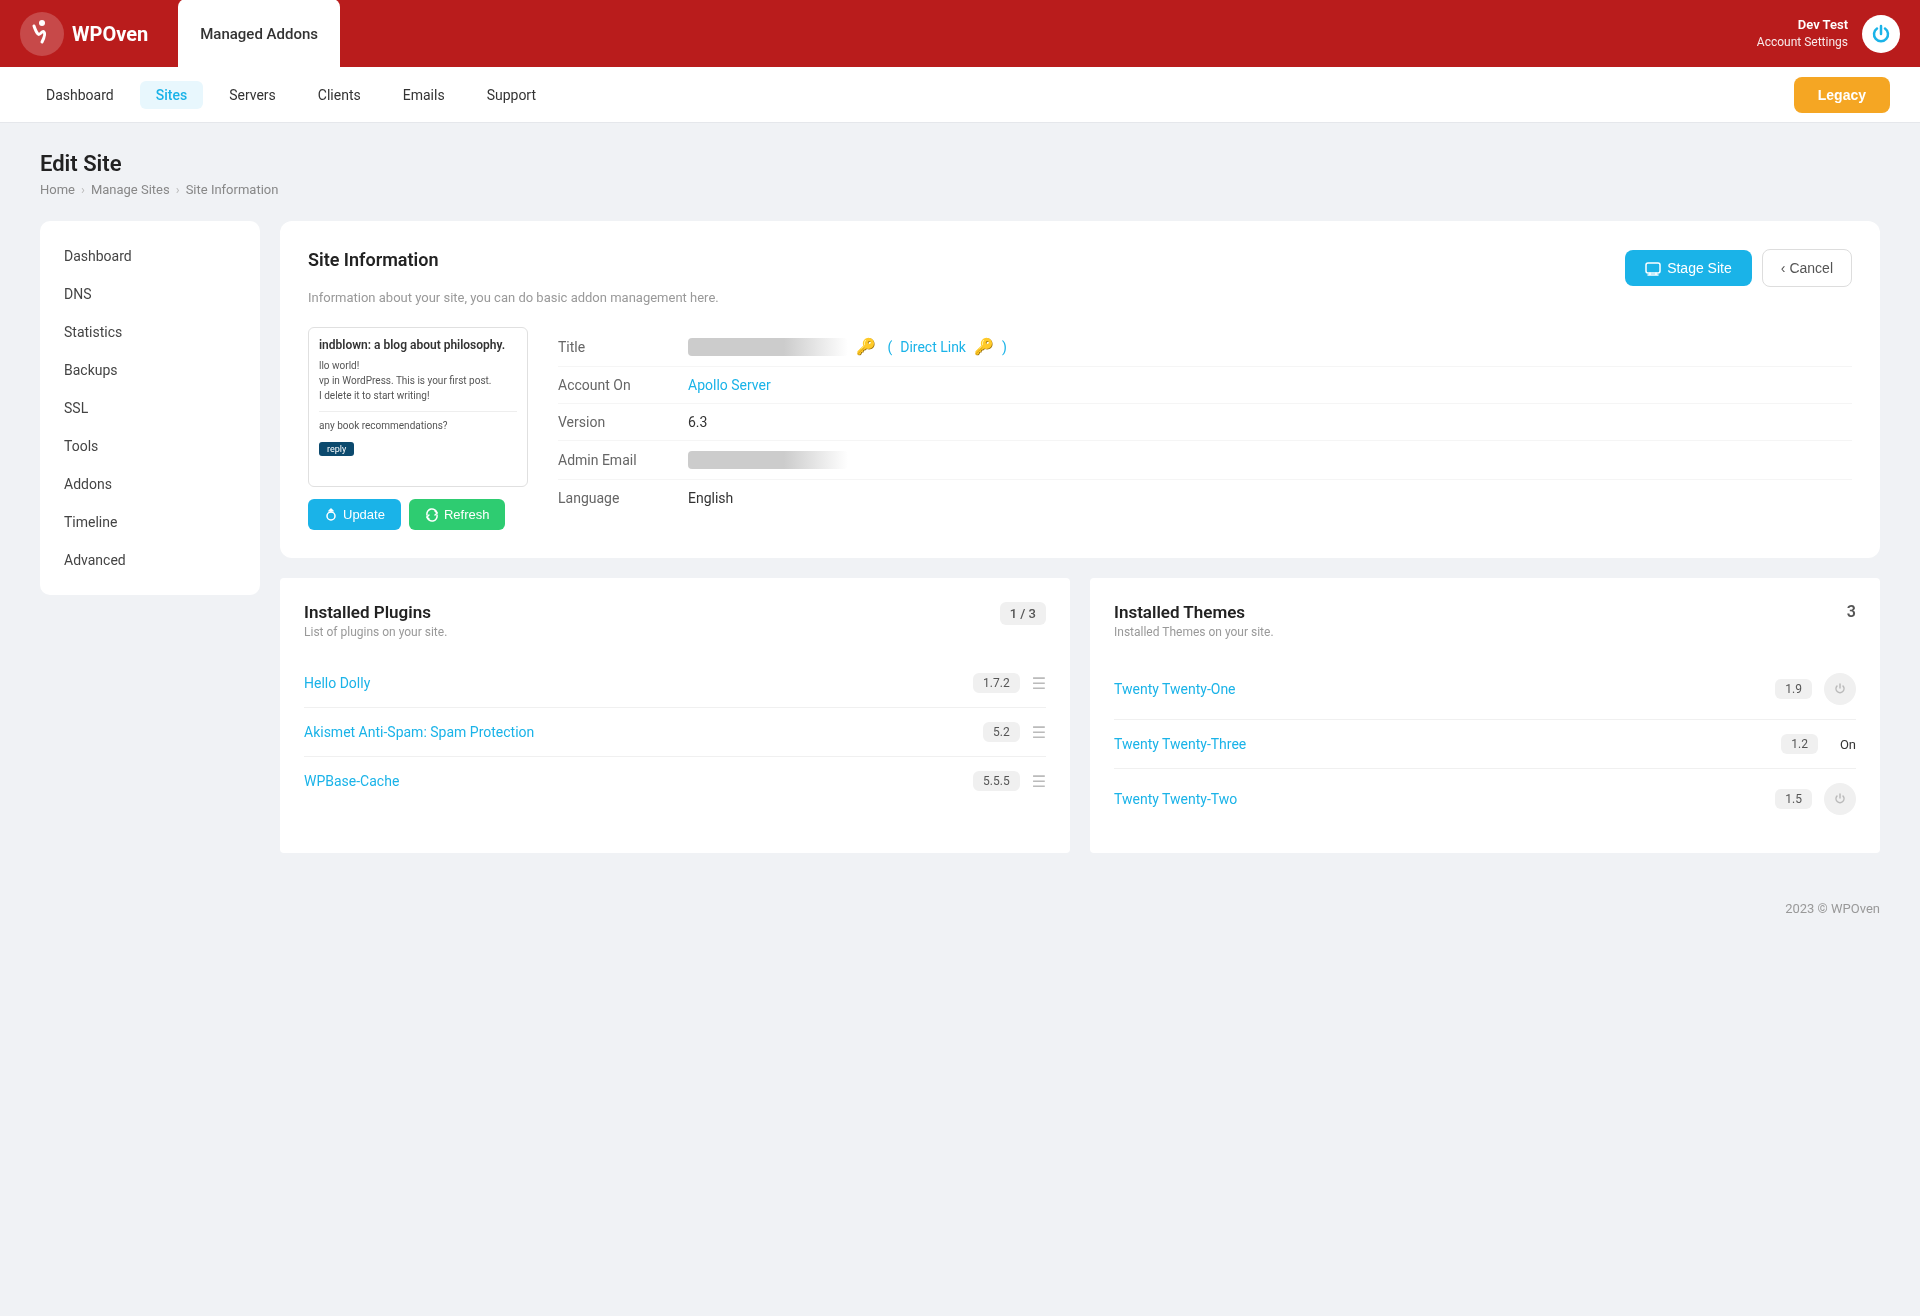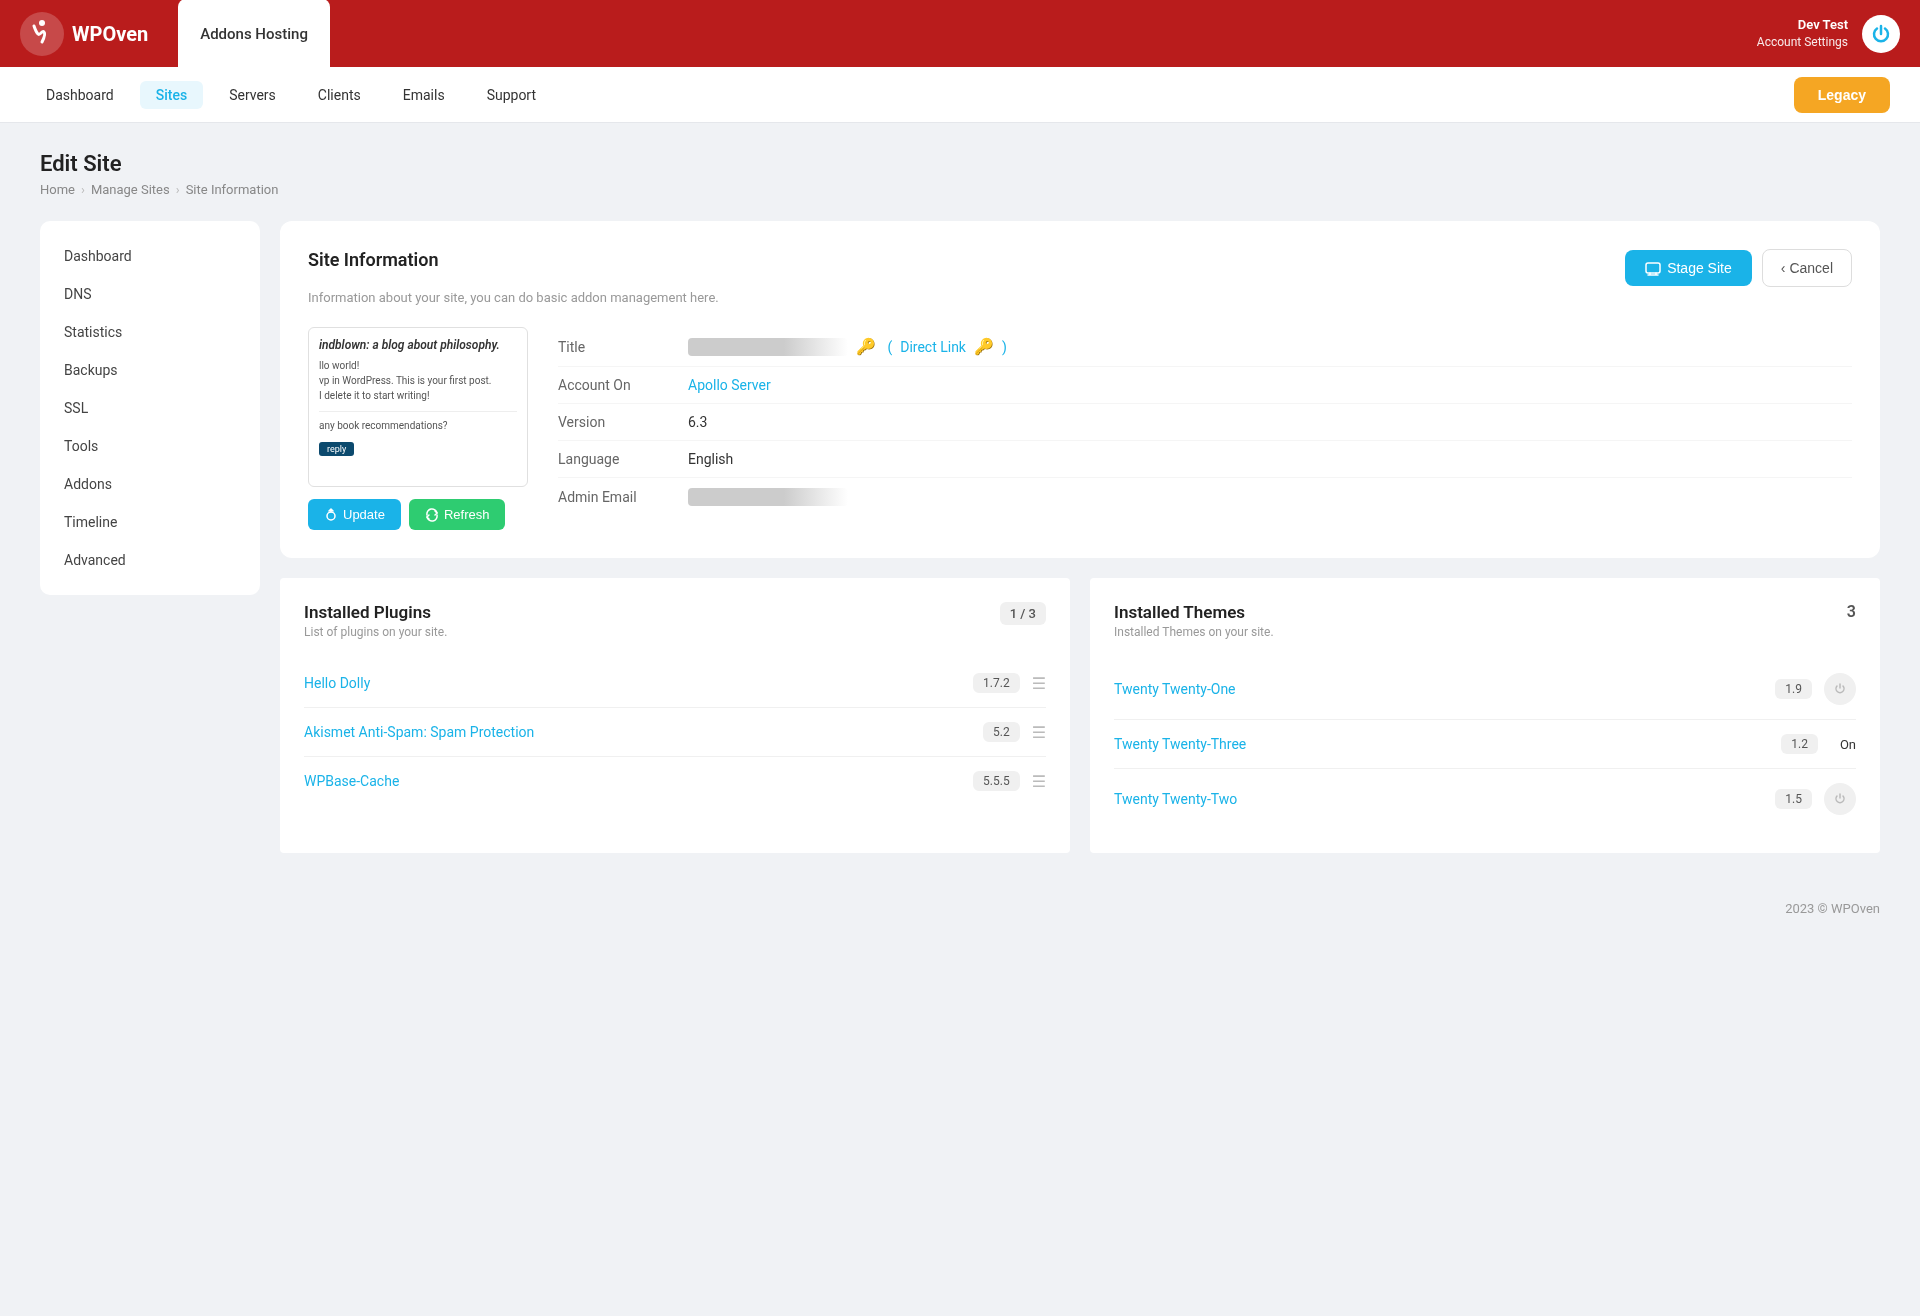--- a/index.html
+++ b/index.html
@@ -218,21 +218,20 @@
       overflow: hidden;
       background: white;
       height: 160px;
       padding: 10px;
     }
     .preview-title-bar {
       font-size: 12px;
       font-weight: 600;
       color: #333;
       margin-bottom: 6px;
-      font-style: italic;
     }
     .preview-content {
       font-size: 10px;
       color: #555;
       line-height: 1.5;
     }
     .preview-divider {
       height: 1px;
       background: #eee;
       margin: 8px 0;
@@ -429,21 +428,21 @@
 <div class="top-header">
   <div class="logo-area">
     <svg class="logo-icon" viewBox="0 0 44 44" fill="none" xmlns="http://www.w3.org/2000/svg">
       <ellipse cx="22" cy="22" rx="22" ry="22" fill="white" fill-opacity="0.2"></ellipse>
       <path d="M14 14 C14 14 16 20 18 22 C20 24 22 18 24 20 C26 22 22 30 22 30" stroke="white" stroke-width="3" stroke-linecap="round" fill="none"></path>
       <circle cx="22" cy="11" r="3" fill="white"></circle>
     </svg>
     <span style="color:white;font-size:20px;font-weight:700;">WPOven</span>
   </div>
   <div class="managed-hosting-tab">
-    <span>Addons Hosting</span>
+    <span>Managed Addons</span>
   </div>
   <div class="header-right">
     <div class="header-user">
       <div class="dev-test">Dev Test</div>
       <div class="account-settings">Account Settings</div>
     </div>
     <div class="power-btn">
       <svg width="20" height="20" viewBox="0 0 20 20" fill="none" xmlns="http://www.w3.org/2000/svg">
         <path d="M10 2V10" stroke="#1ab3e8" stroke-width="2.5" stroke-linecap="round"></path>
         <path d="M6 4.5A7 7 0 1 0 14 4.5" stroke="#1ab3e8" stroke-width="2.5" stroke-linecap="round" fill="none"></path>
@@ -559,26 +558,26 @@
             </div>
             <div class="detail-row">
               <span class="detail-label">Account On</span>
               <a class="detail-value link">Apollo Server</a>
             </div>
             <div class="detail-row">
               <span class="detail-label">Version</span>
               <span class="detail-value">6.3</span>
             </div>
             <div class="detail-row">
+              <span class="detail-label">Admin Email</span>
+              <span class="detail-value blurred"></span>
+            </div>
+            <div class="detail-row">
               <span class="detail-label">Language</span>
               <span class="detail-value">English</span>
-            </div>
-            <div class="detail-row">
-              <span class="detail-label">Admin Email</span>
-              <span class="detail-value blurred"></span>
             </div>
           </div>
         </div>
       </div>
 
       <div class="bottom-cards">
 
         <div class="bottom-card">
           <div class="bottom-card-header">
             <div>

